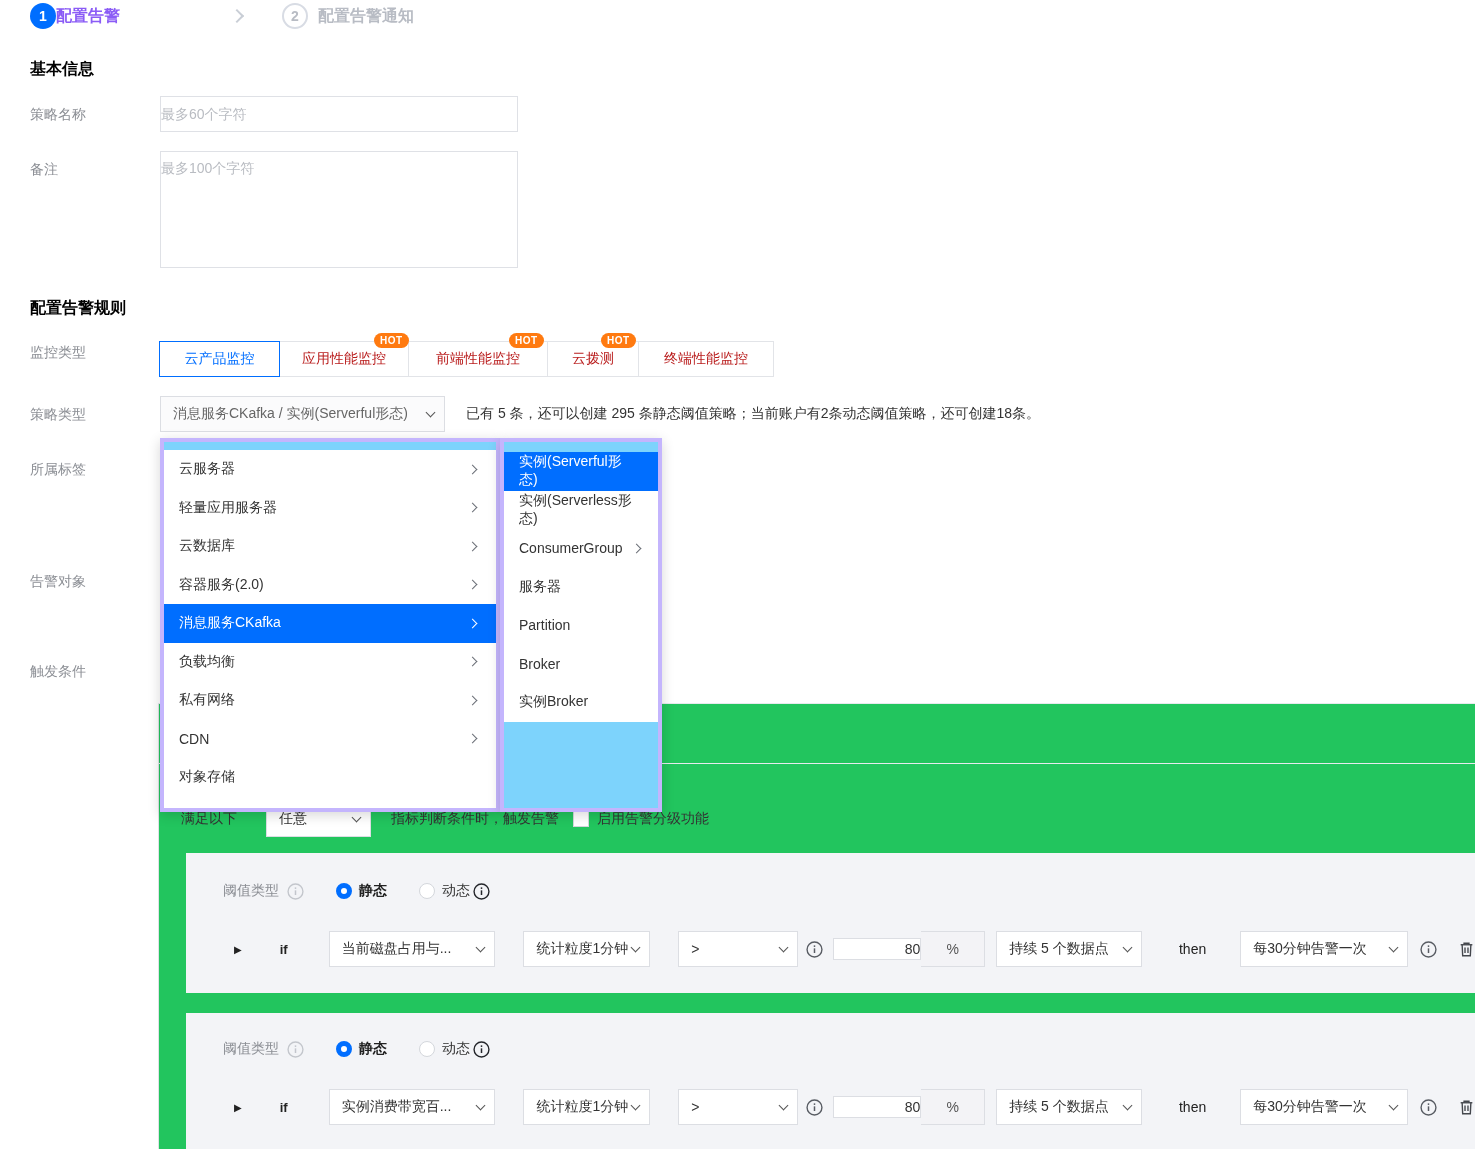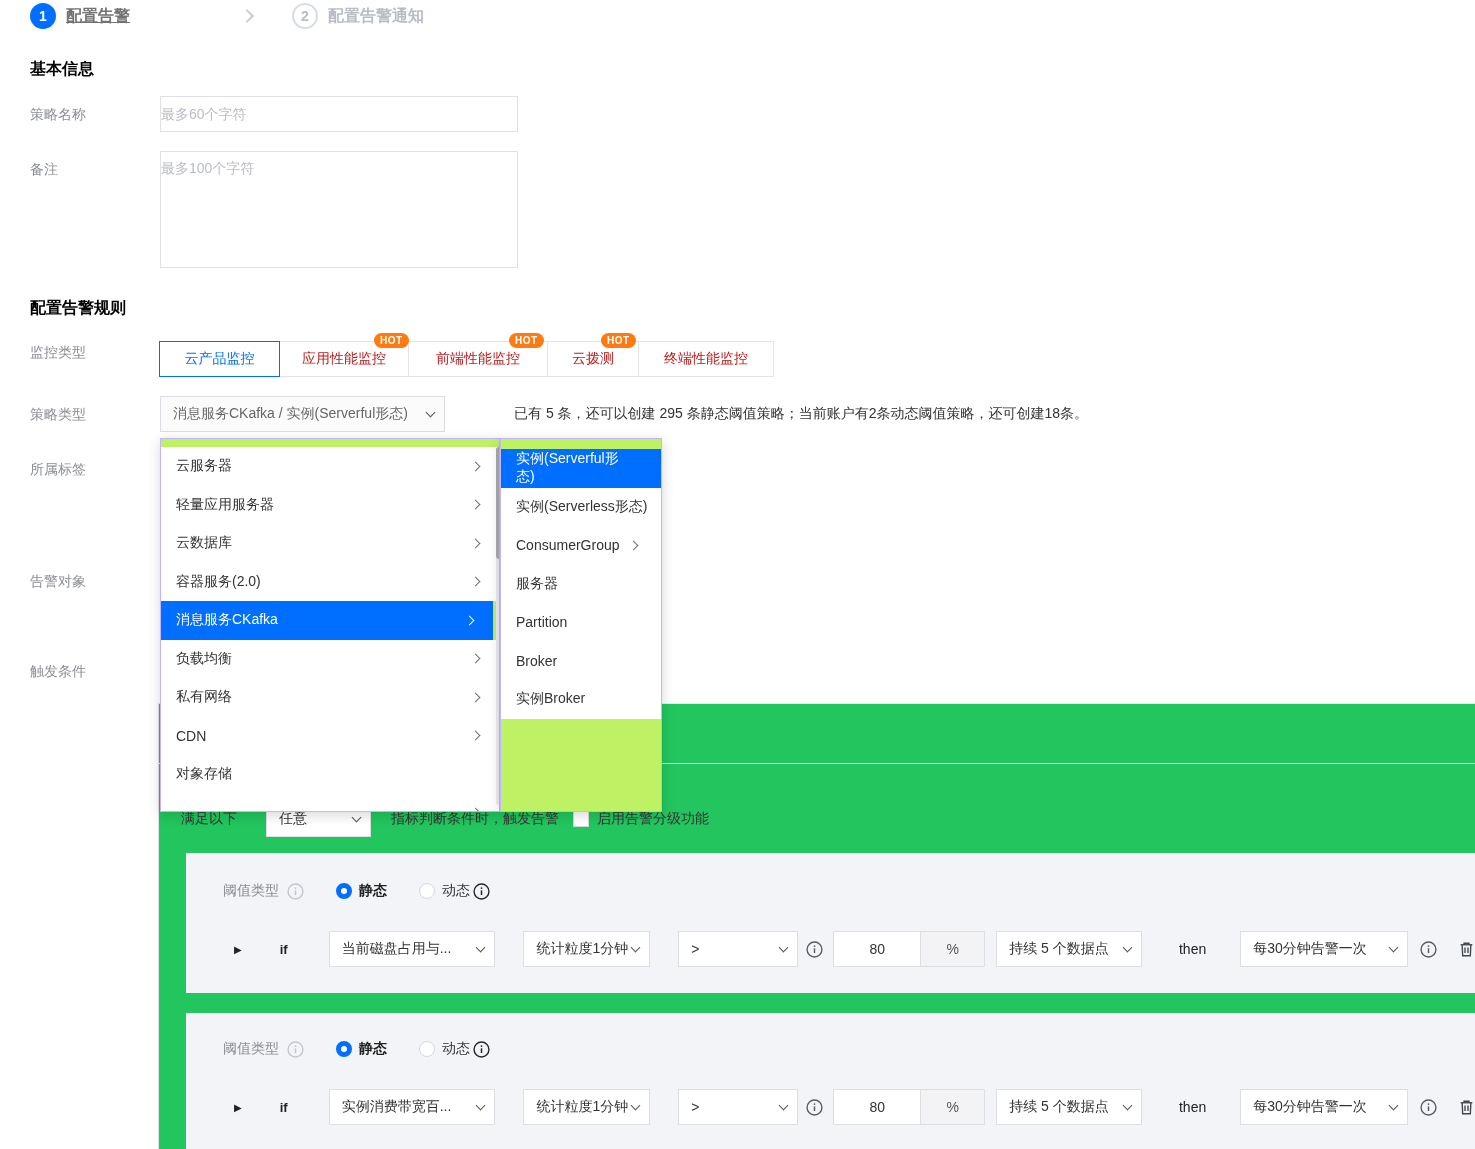--- a/index.html
+++ b/index.html
@@ -34,21 +34,21 @@
 
   
   .select { height:36px; border:1px solid #dcdee3; background:#fff; display:flex; align-items:center;
             justify-content:space-between; padding:0 10px 0 12px; cursor:pointer; color:#333; }
   .caret { width:7px; height:7px; border-right:1.6px solid #555; border-bottom:1.6px solid #555;
            transform:rotate(45deg); margin-top:-3px; flex:none; }
   .chevR { width:7px; height:7px; border-top:1.6px solid #6a6e76; border-right:1.6px solid #6a6e76;
            transform:rotate(45deg); flex:none; }
 
   
-  .menu { background:#bef264; box-shadow:0 3px 12px rgba(0,0,0,.16); border:1px solid #c4b5fd; z-index:10; overflow:hidden; }
+  .menu { background:#7dd3fc; box-shadow:0 3px 12px rgba(0,0,0,.16); border:4px solid #c4b5fd; z-index:10; overflow:hidden; }
   .mitem { height:38.5px; display:flex; align-items:center; justify-content:space-between;
            padding:0 20px 0 15px; color:#333; cursor:pointer; background:#fff; }
   .mitem.sel { background:#006eff; color:#fff; }
   .mitem.sel .chevR { border-color:#fff; }
   .scroll-track { position:absolute; width:6px; border-radius:3px; background:#ededf0; }
   .scroll-thumb { position:absolute; width:6px; border-radius:3px; background:#ababaf; }
 
   
   .trigger-box { border-top:1px solid #e7eaee; border-left:1px solid #dfe2e6; background:#22c55e; }
   .divider { position:absolute; left:0; right:0; height:1px; background:#e7eaee; }
@@ -58,41 +58,41 @@
   .panel { position:absolute; left:27px; right:0; background:#f3f4f7; }
 
   .radio { width:16px; height:16px; border-radius:50%; background:#fff; flex:none; }
   .radio.on { border:5px solid #006eff; }
   .radio.off { border:1px solid #d4d7dc; }
 
   .ifword { font-weight:bold; font-size:13px; color:#222; }
   .thenword { color:#222; }
   .tri { font-size:10px; color:#222; }
 
-  .num-input { width:88px; height:36px; border:1px solid #dcdee3; background:#fff; text-align:center;
+  .num-input { width:88px; height:22px; border:1px solid #dcdee3; background:#fff; text-align:right;
                font-size:14px; color:#333; outline:none; font-family:inherit; }
   .unit { width:64px; height:36px; border:1px solid #dcdee3; border-left:none; background:#f3f3f6;
           display:flex; align-items:center; justify-content:center; color:#555; }
 
   .info-icon { color:#585c63; display:inline-flex; }
   .info-icon.light { color:#c3c6cc; }
   .info-icon.dark { color:#24262b; }
 
   .row-flex { display:flex; align-items:center; }
 </style>
 </head>
 <body>
 
 <div id="page">
 
   <div class="abs row-flex" style="left:30px; top:3px; height:26px;">
     <div class="stepc active">
         <span>1</span>
       </div>
-    <div class="step-label" style="margin-left:10px; color:#737373;text-decoration:underline;">配置告警</div>
+    <div class="step-label" style="color:#8b5cf6;">配置告警</div>
     <div class="step-sep" style="margin-left:112px;"></div>
     <div class="stepc idle" style="margin-left:40px;">
         <span>2</span>
       </div>
     <div class="step-label" style="margin-left:10px; color:#b8bcc4;">配置告警通知</div>
   </div>
 
   <div class="abs h2" style="left:30px; top:59px;">基本信息</div>
 
   <div class="abs form-label" style="left:30px; top:106px;">策略名称</div>
@@ -114,21 +114,21 @@
   </div>
   <div class="hot" style="left:374px; top:333px;">HOT</div>
   <div class="hot" style="left:509px; top:333px;">HOT</div>
   <div class="hot" style="left:601px; top:333px;">HOT</div>
 
   <div class="abs form-label" style="left:30px; top:406px;">策略类型</div>
   <div class="abs select" style="left:160px; top:396px; width:285px; background:#fbfbfc;">
     <span style="color:#666; white-space:nowrap; overflow:hidden;">消息服务CKafka / 实例(Serverful形态)</span>
     <span class="caret"></span>
   </div>
-  <div class="abs" style="left:466px; top:405px; color:#333;margin-left:48px;">已有 5 条，还可以创建 295 条静态阈值策略；当前账户有2条动态阈值策略，还可创建18条。</div>
+  <div class="abs" style="left:466px; top:405px; color:#333;">已有 5 条，还可以创建 295 条静态阈值策略；当前账户有2条动态阈值策略，还可创建18条。</div>
 
   <div class="abs form-label" style="left:30px; top:461px;">所属标签</div>
   <div class="abs form-label" style="left:30px; top:573px;">告警对象</div>
   <div class="abs form-label" style="left:30px; top:663px;">触发条件</div>
 
   <div class="abs trigger-box" style="left:158px; top:703px; width:1317px; height:446px;">
     <div class="divider" style="top:59px;"></div>
 
     <div class="abs row-flex" style="left:22px; top:97px; height:36px;">
       <span>满足以下</span>

